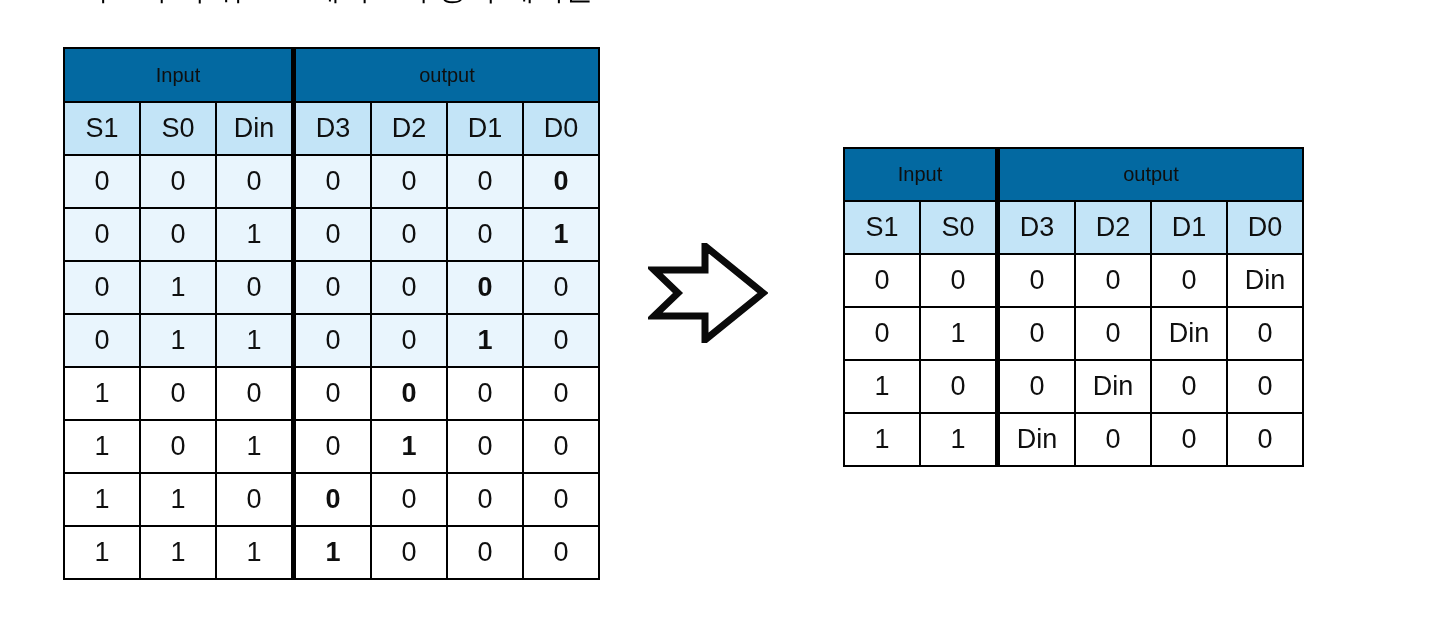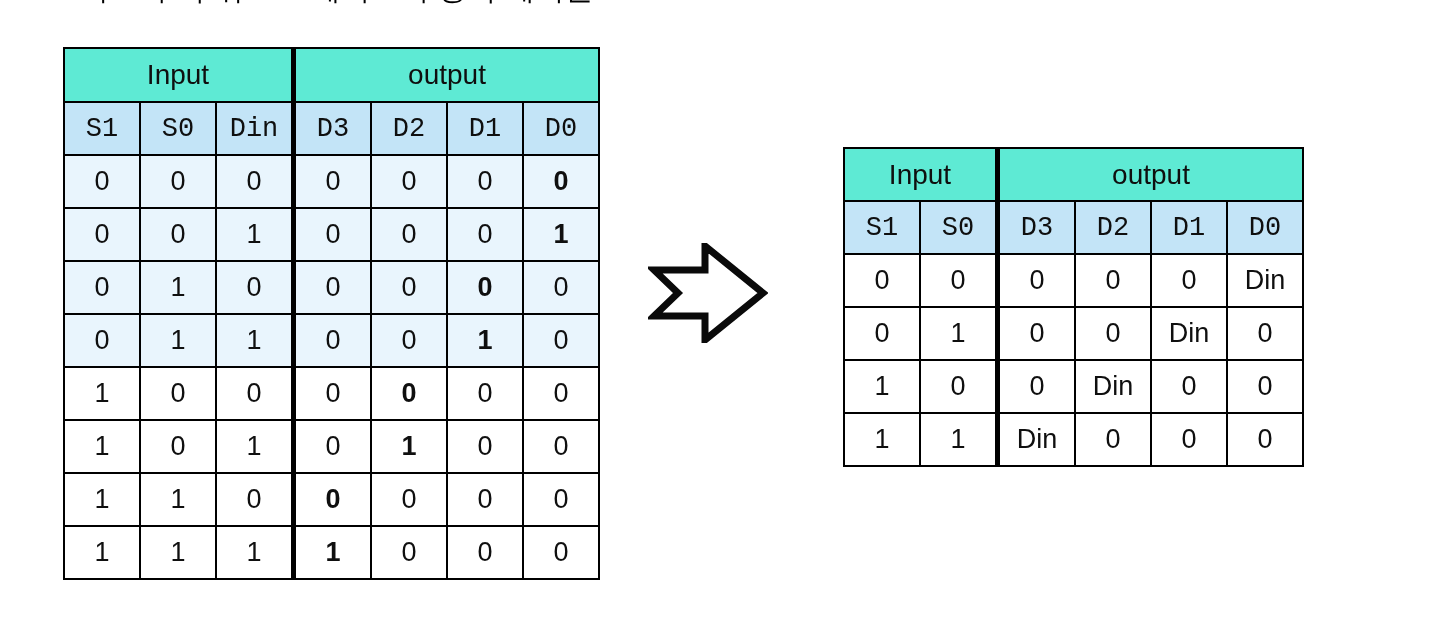--- a/index.html
+++ b/index.html
@@ -38,28 +38,27 @@
   .tt td {
     border: 2px solid #000000;
     text-align: center;
     vertical-align: middle;
     font-size: 27px;
     font-weight: 400;
     color: #0f0f0f;
     padding: 0;
   }
   .tt td.hdr-group {
-    background: #5eead4;
-    font-size: 28px;
+    background: #0369a1;
+    font-size: 20px;
     margin-top: 44px;
   }
   .tt td.hdr-col {
     background: #c3e4f7;
     font-size: 27px;
-    font-family: Liberation Mono, monospace;
   }
   .tt td.shaded {
     background: #e9f5fd;
   }
   .tt td.plain {
     background: #ffffff;
   }
   .tt td.bold {
     font-weight: 700;
   }

